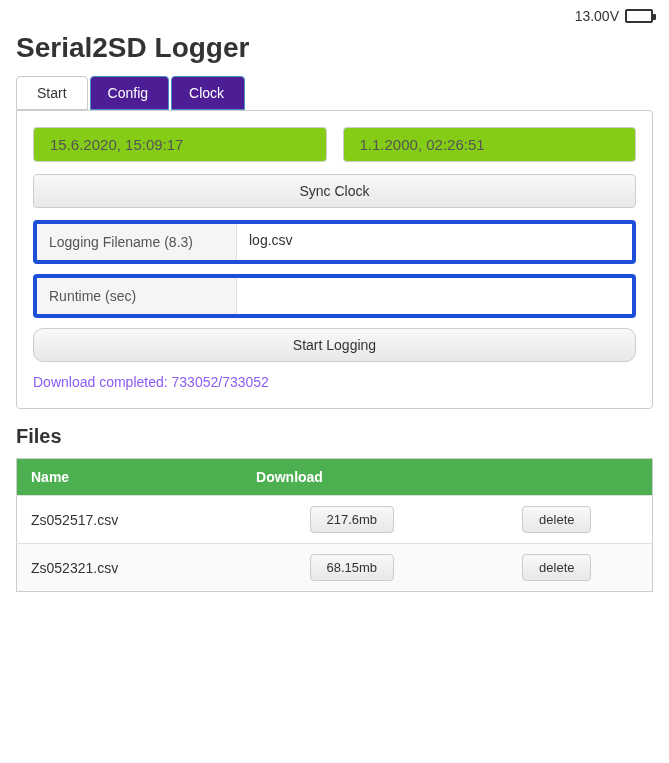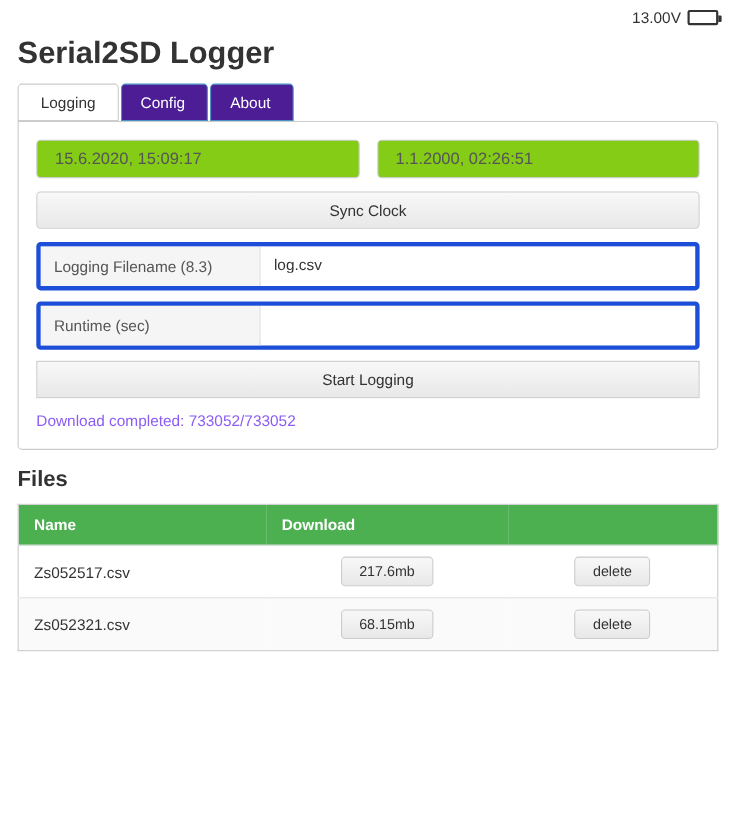--- a/index.html
+++ b/index.html
@@ -152,21 +152,21 @@
       color: #333;
       background: #fff;
     }
 
     
     .start-btn {
       width: 100%;
       padding: 8px;
       background: linear-gradient(to bottom, #f8f8f8, #e8e8e8);
       border: 1px solid #ccc;
-      border-radius: 0;
+      border-radius: 10px;
       font-size: 14px;
       cursor: pointer;
       margin-bottom: 10px;
       color: #333;
     }
 
     
     .status-text {
       font-size: 14px;
       color: #8b5cf6;
@@ -231,23 +231,23 @@
   <span class="battery-icon">
     <span class="battery-body">
       <span class="battery-fill"></span>
     </span>
   </span>
 </div>
 
 <div class="page-title">Serial2SD Logger</div>
 
 <div class="tabs">
-  <div class="tab">Logging</div>
+  <div class="tab">Start</div>
   <div class="tab active">Config</div>
-  <div class="tab active">About</div>
+  <div class="tab active">Clock</div>
 </div>
 
 <div class="panel">
 
   
   <div class="clock-row">
     <div class="clock-box">15.6.2020, 15:09:17</div>
     <div class="clock-box">1.1.2000, 02:26:51</div>
   </div>
 

